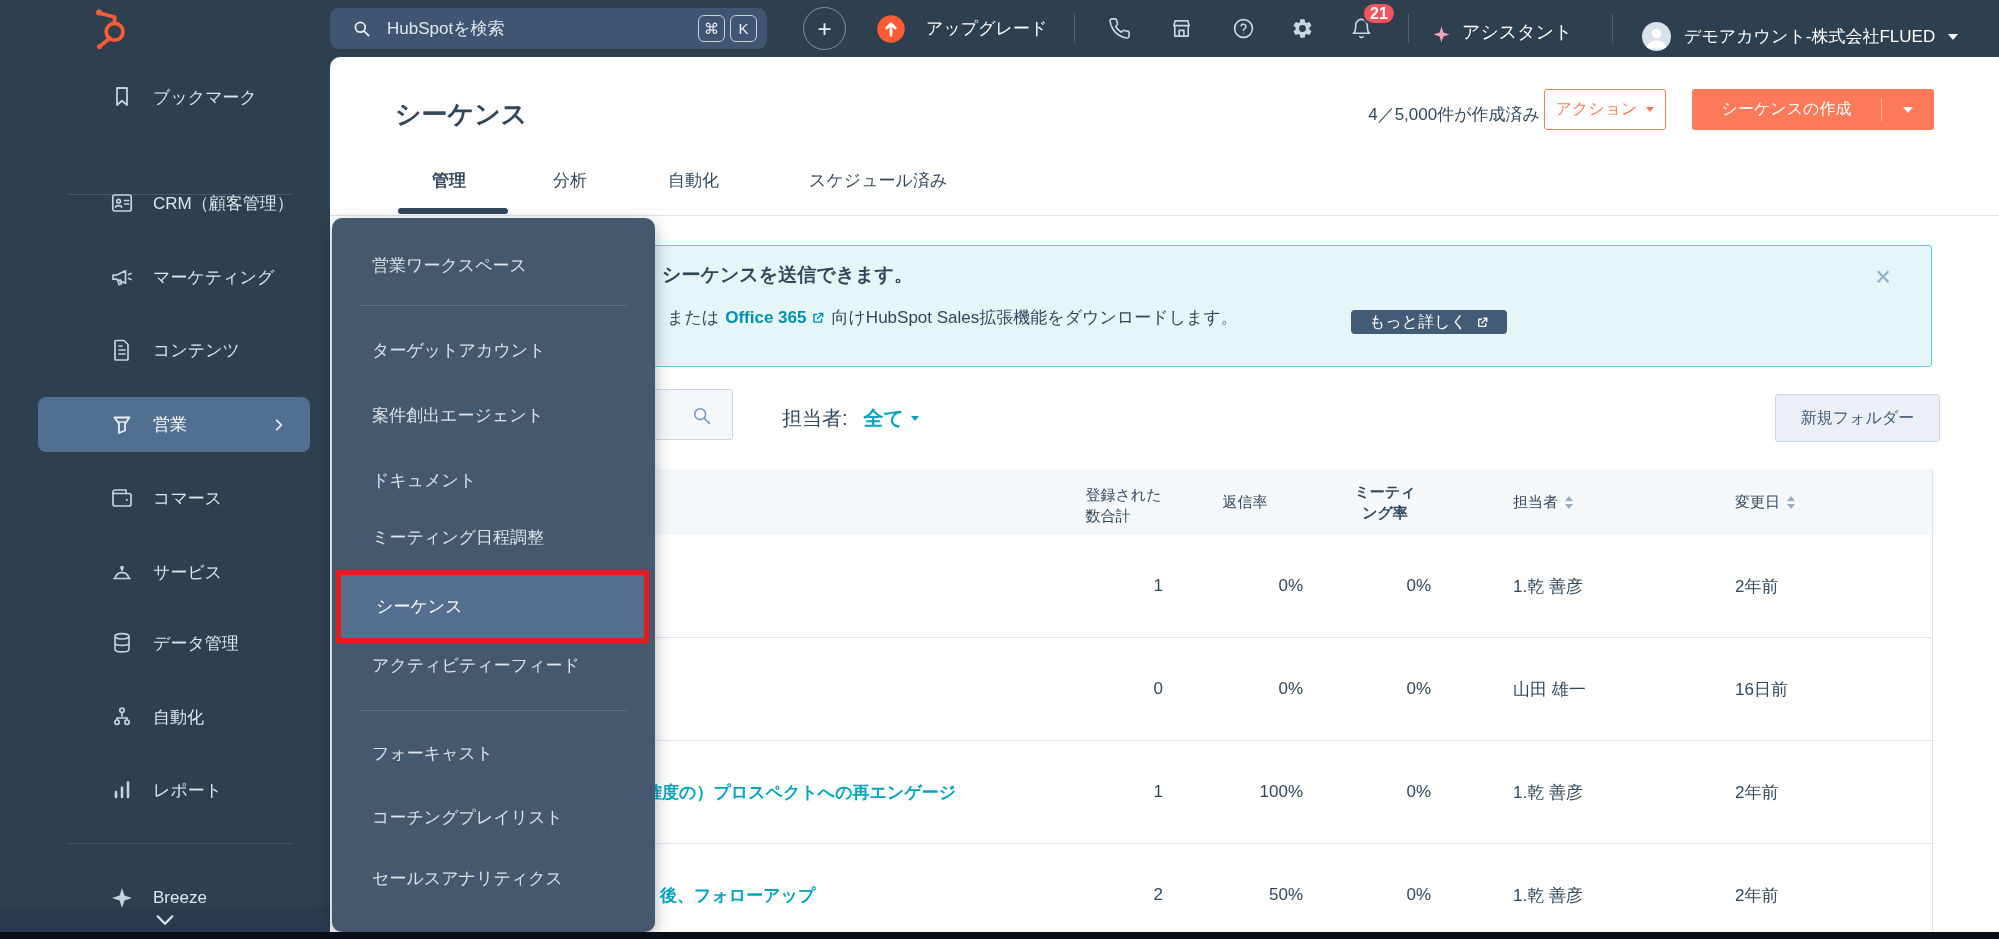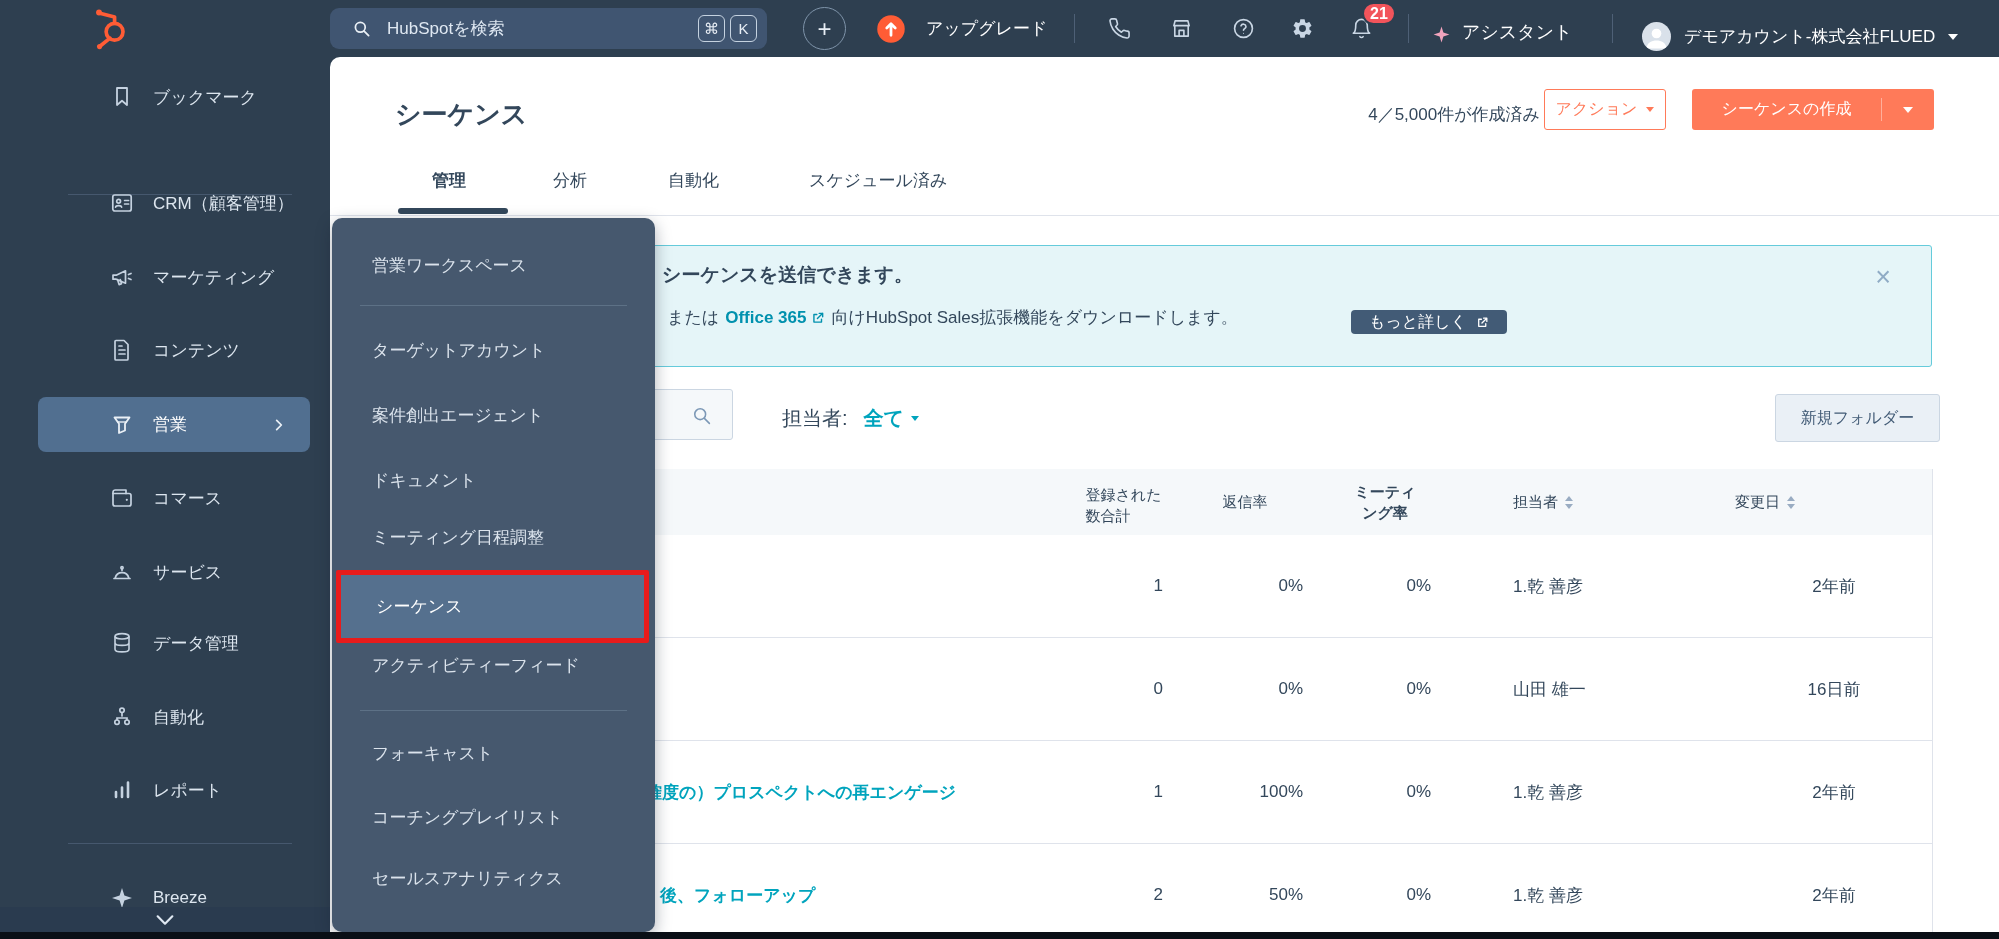--- a/index.html
+++ b/index.html
@@ -77,21 +77,21 @@
   .trow { display:grid; grid-template-columns:440px 95px 140px 140px 245px 233px; align-items:center; }
   .thead { height:66px; background:#f5f8fa; font-size:15px; color:#33475b; }
   .tbody-row { height:103px; border-bottom:1px solid #dfe3eb; font-size:17px; color:#33475b; background:#fff; }
   .hcell { display:flex; align-items:center; }
   .hc-center { justify-content:center; text-align:center; }
   .hwrap-84 { width:84px; line-height:1.4; text-align:left;margin-top:6px; }
   .hwrap-76 { width:76px; line-height:1.4; text-align:center;font-weight:bold; }
   .num { text-align:right; padding-right:12px; }
   .num-meet { text-align:right; padding-right:24px; }
   .owner-cell { padding-left:58px; }
-  .mod-cell { padding-left:35px;text-align:center; }
+  .mod-cell { padding-left:35px; }
   .name-cell { padding-left:5px; overflow:hidden; white-space:nowrap; }
   .name-link { color:#00a4bd; font-weight:bold; font-size:17px; }
   .sort { display:inline-flex; flex-direction:column; gap:3px; margin-left:7px; }
   .sort i { display:block; width:0; height:0; border-left:4px solid transparent; border-right:4px solid transparent; }
   .sort .up { border-bottom:5px solid #99acc2; }
   .sort .dn { border-top:5px solid #99acc2; }
 
   
   .flyout { position:absolute; left:332px; top:218px; width:323px; height:714px; background:#46586e; border-radius:10px; box-shadow:0 5px 16px rgba(20,30,45,.35); z-index:30; }
   .menu-item { position:absolute; left:0; width:323px; height:44px; display:flex; align-items:center; padding-left:40px; color:#dbe3ec; font-size:17px; white-space:nowrap; }

